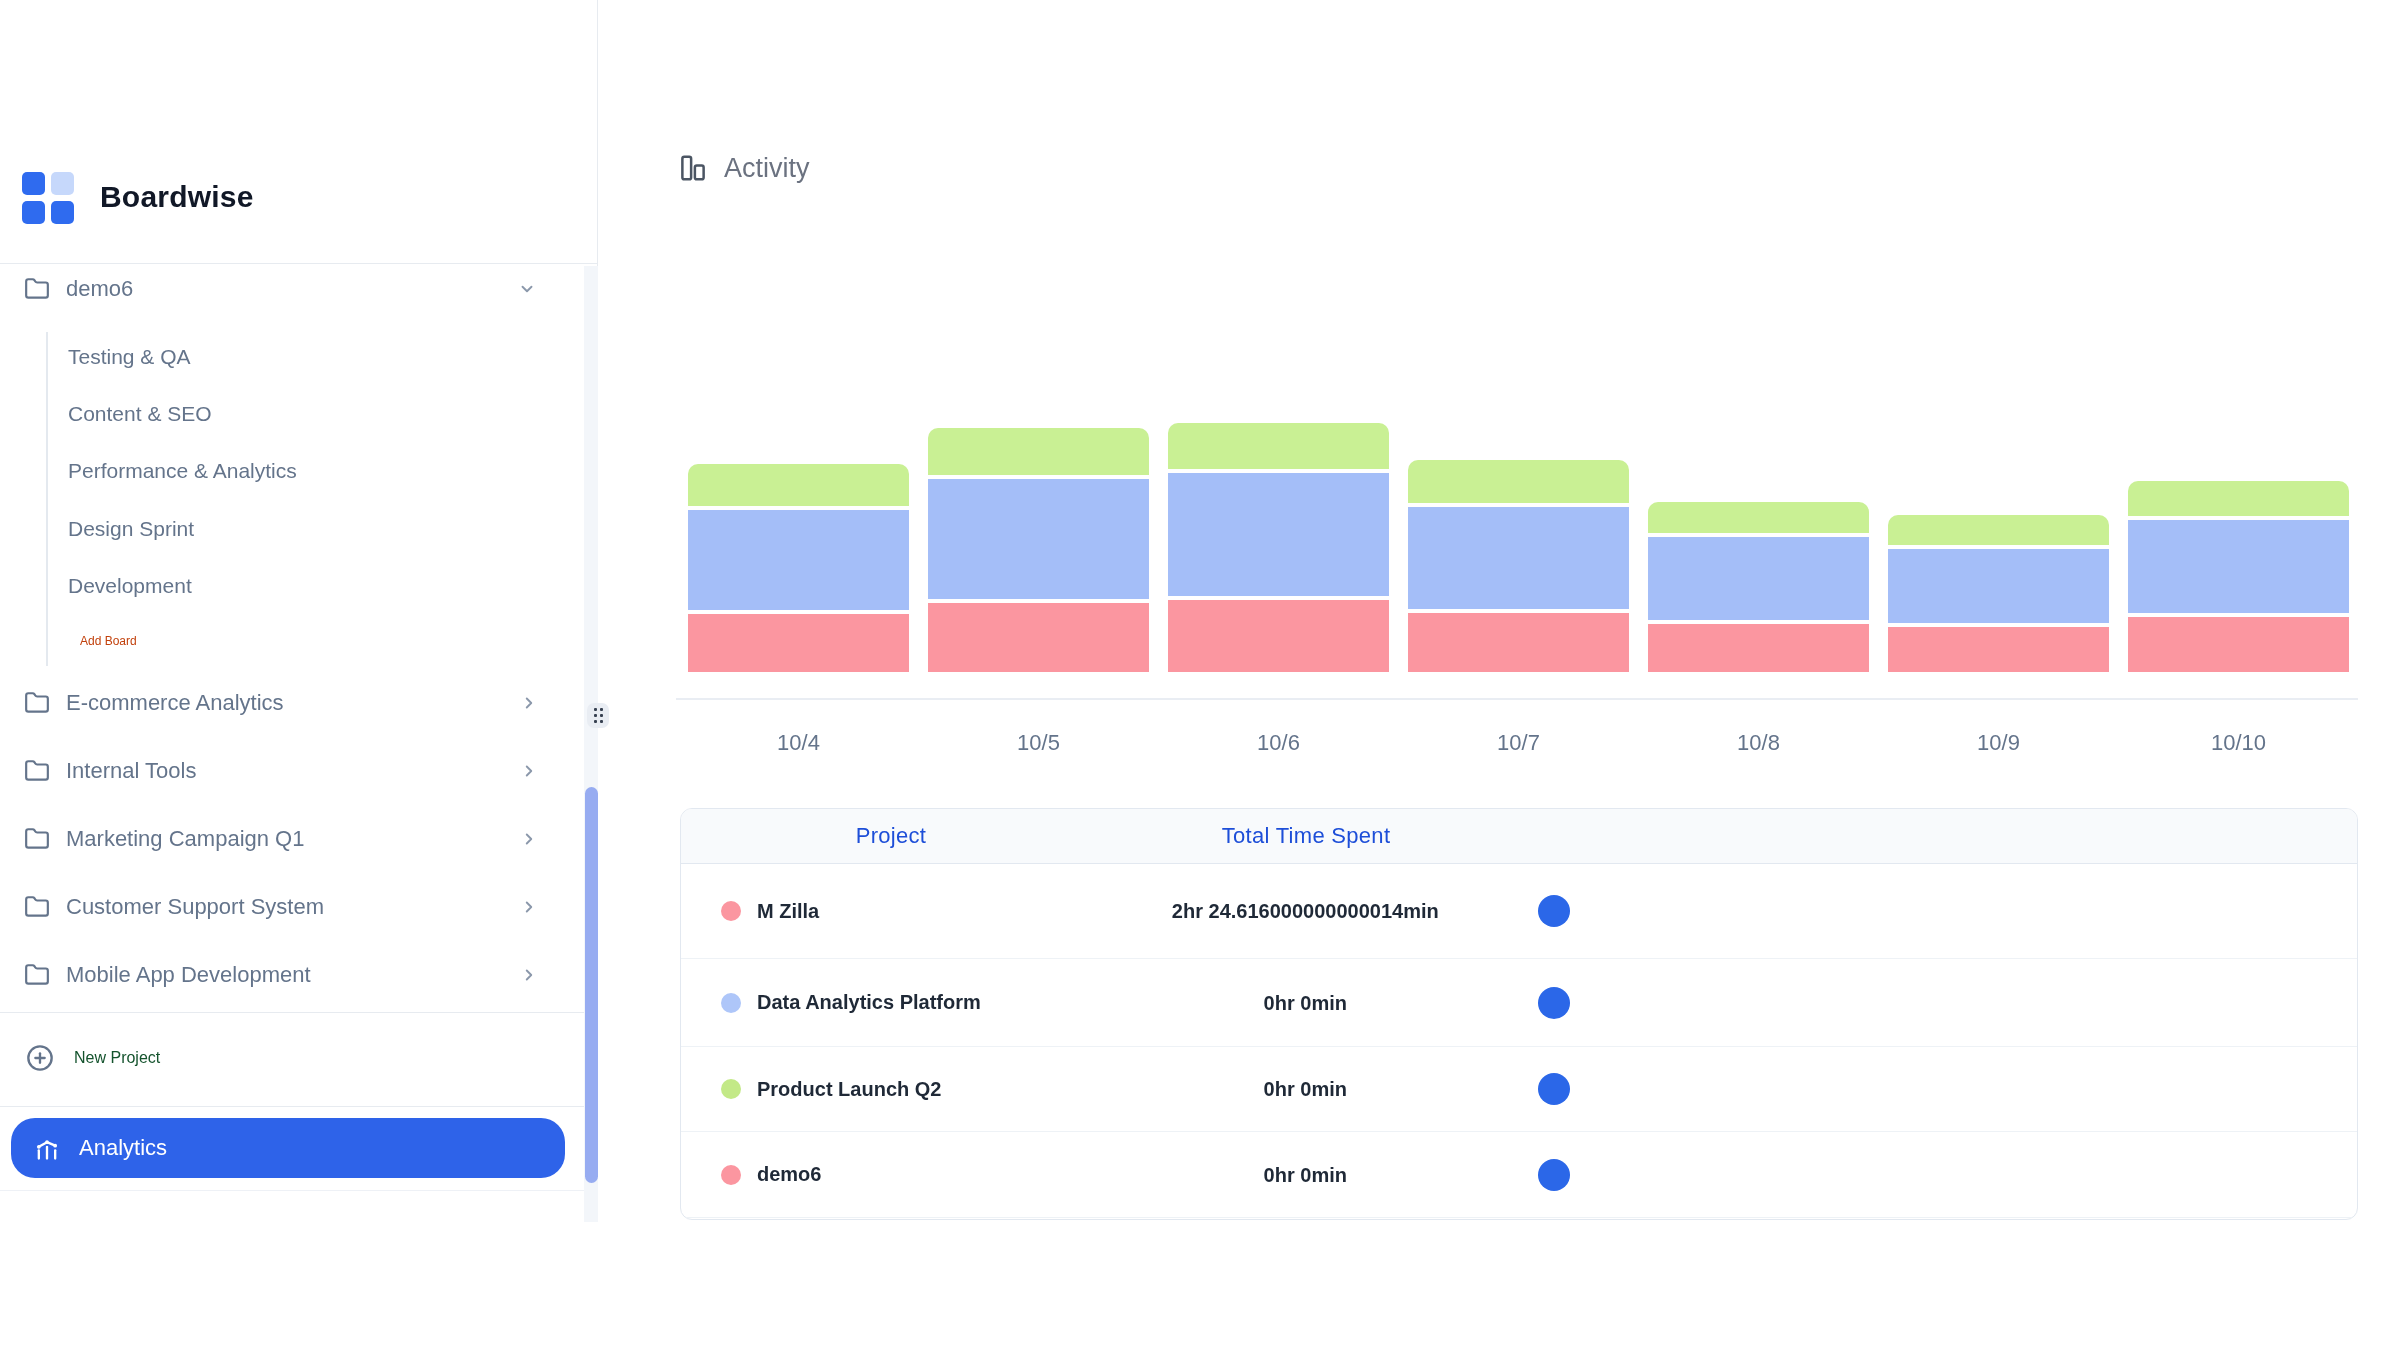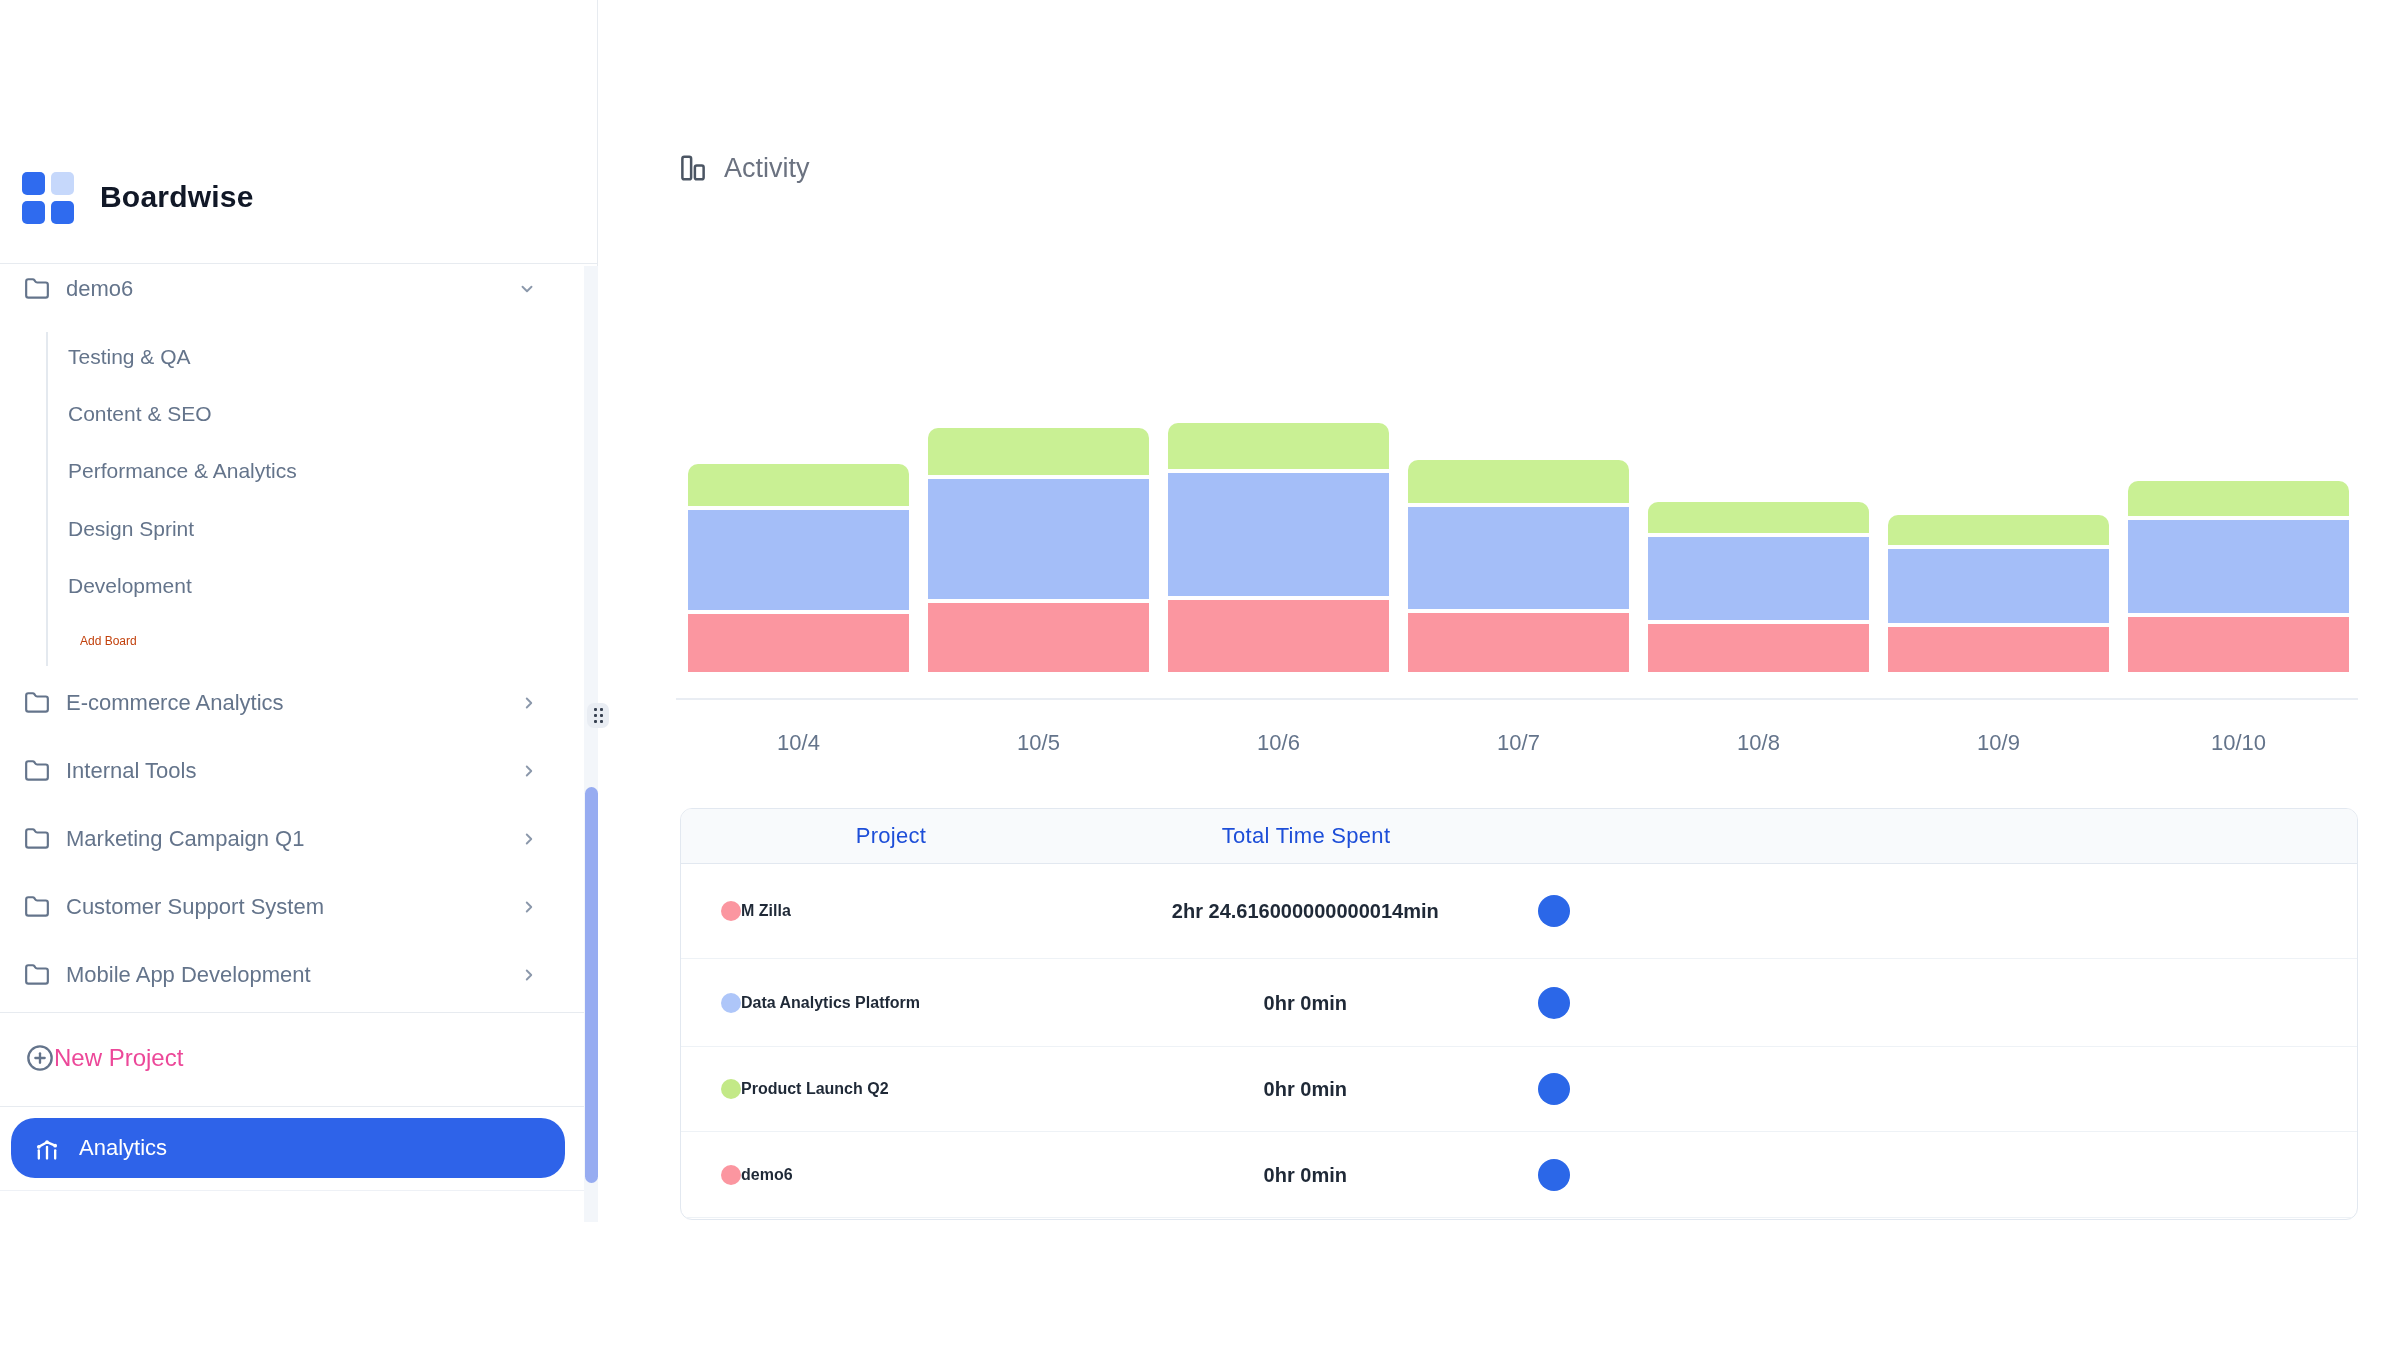--- a/index.html
+++ b/index.html
@@ -28,21 +28,21 @@
   .board-item .b-label { margin-left:68px; font-size:21px; color:#64748b; }
   .add-board .b-label { margin-left:80px; color:#c2410c; font-size:12px; font-weight:500; }
 
   .proj-item { left:0; width:598px; height:52px; display:flex; align-items:center; cursor:pointer; }
   .proj-item .f-icon { margin-left:24px; width:26px; height:26px; color:#64748b; }
   .proj-item .p-label { margin-left:16px; font-size:22px; color:#64748b; }
   .proj-item .chev { position:absolute; left:520px; width:18px; height:18px; color:#8b98ab; }
 
   .newproj-row { left:0; top:1032px; width:598px; height:52px; display:flex; align-items:center; cursor:pointer; }
   .newproj-row .np-icon { margin-left:26px; width:28px; height:28px; color:#64748b; }
-  .newproj-row .np-label { font-size:24px; color:#ec4899; }
+  .newproj-row .np-label { margin-left:20px; font-size:16px; color:#14532d; }
 
   .analytics-btn { left:11px; top:1118px; width:554px; height:60px; background:#2e63e9; border-radius:24px;
                    display:flex; align-items:center; cursor:pointer; }
   .analytics-btn .an-icon { margin-left:22px; width:28px; height:28px; color:#ffffff; }
   .analytics-btn .an-label { margin-left:18px; font-size:22px; font-weight:500; color:#ffffff; }
 
   .scroll-track { left:584px; top:266px; width:14px; height:956px; background:#f3f6fa; }
   .scroll-thumb { left:585px; top:787px; width:13px; height:396px; background:#97acf1; border-radius:7px; }
 
   .grip { left:587px; top:703px; width:22px; height:25px; background:#e9edf3; border-radius:7px;
@@ -64,21 +64,21 @@
 
   
   .table { left:680px; top:808px; width:1678px; height:412px; background:#fff;
            border:1px solid #e2e8f0; border-radius:12px; overflow:hidden; }
   .thead { display:flex; height:55px; background:#f8fafc; border-bottom:1px solid #e2e8f0; align-items:center; }
   .th { font-size:22px; color:#1d4ed8; text-align:center; letter-spacing:0.3px; }
   .th.c1 { width:420px; } .th.c2 { width:410px; } .th.c3 { width:848px; }
   .trow { display:flex; align-items:center; border-bottom:1px solid #eef2f6; }
   .td1 { width:420px; display:flex; align-items:center; padding-left:40px; }
   .dot { width:20px; height:20px; border-radius:50%; flex:none; }
-  .p-name { font-size:16px; font-weight:600; color:#1f2937;text-align:center; }
+  .p-name { margin-left:16px; font-size:20px; font-weight:600; color:#1f2937;text-align:center; }
   .td2 { width:410px; display:flex; justify-content:center; }
   .t-time { max-width:300px; text-align:center; font-size:20px; font-weight:600; color:#1f2937; line-height:1.3; }
   .td3 { width:848px; display:flex; align-items:center; padding-left:28px; }
   .avatar { width:32px; height:32px; border-radius:50%; cursor:pointer; }
 </style>
 </head>
 <body>
 
 <div class="app">
 

